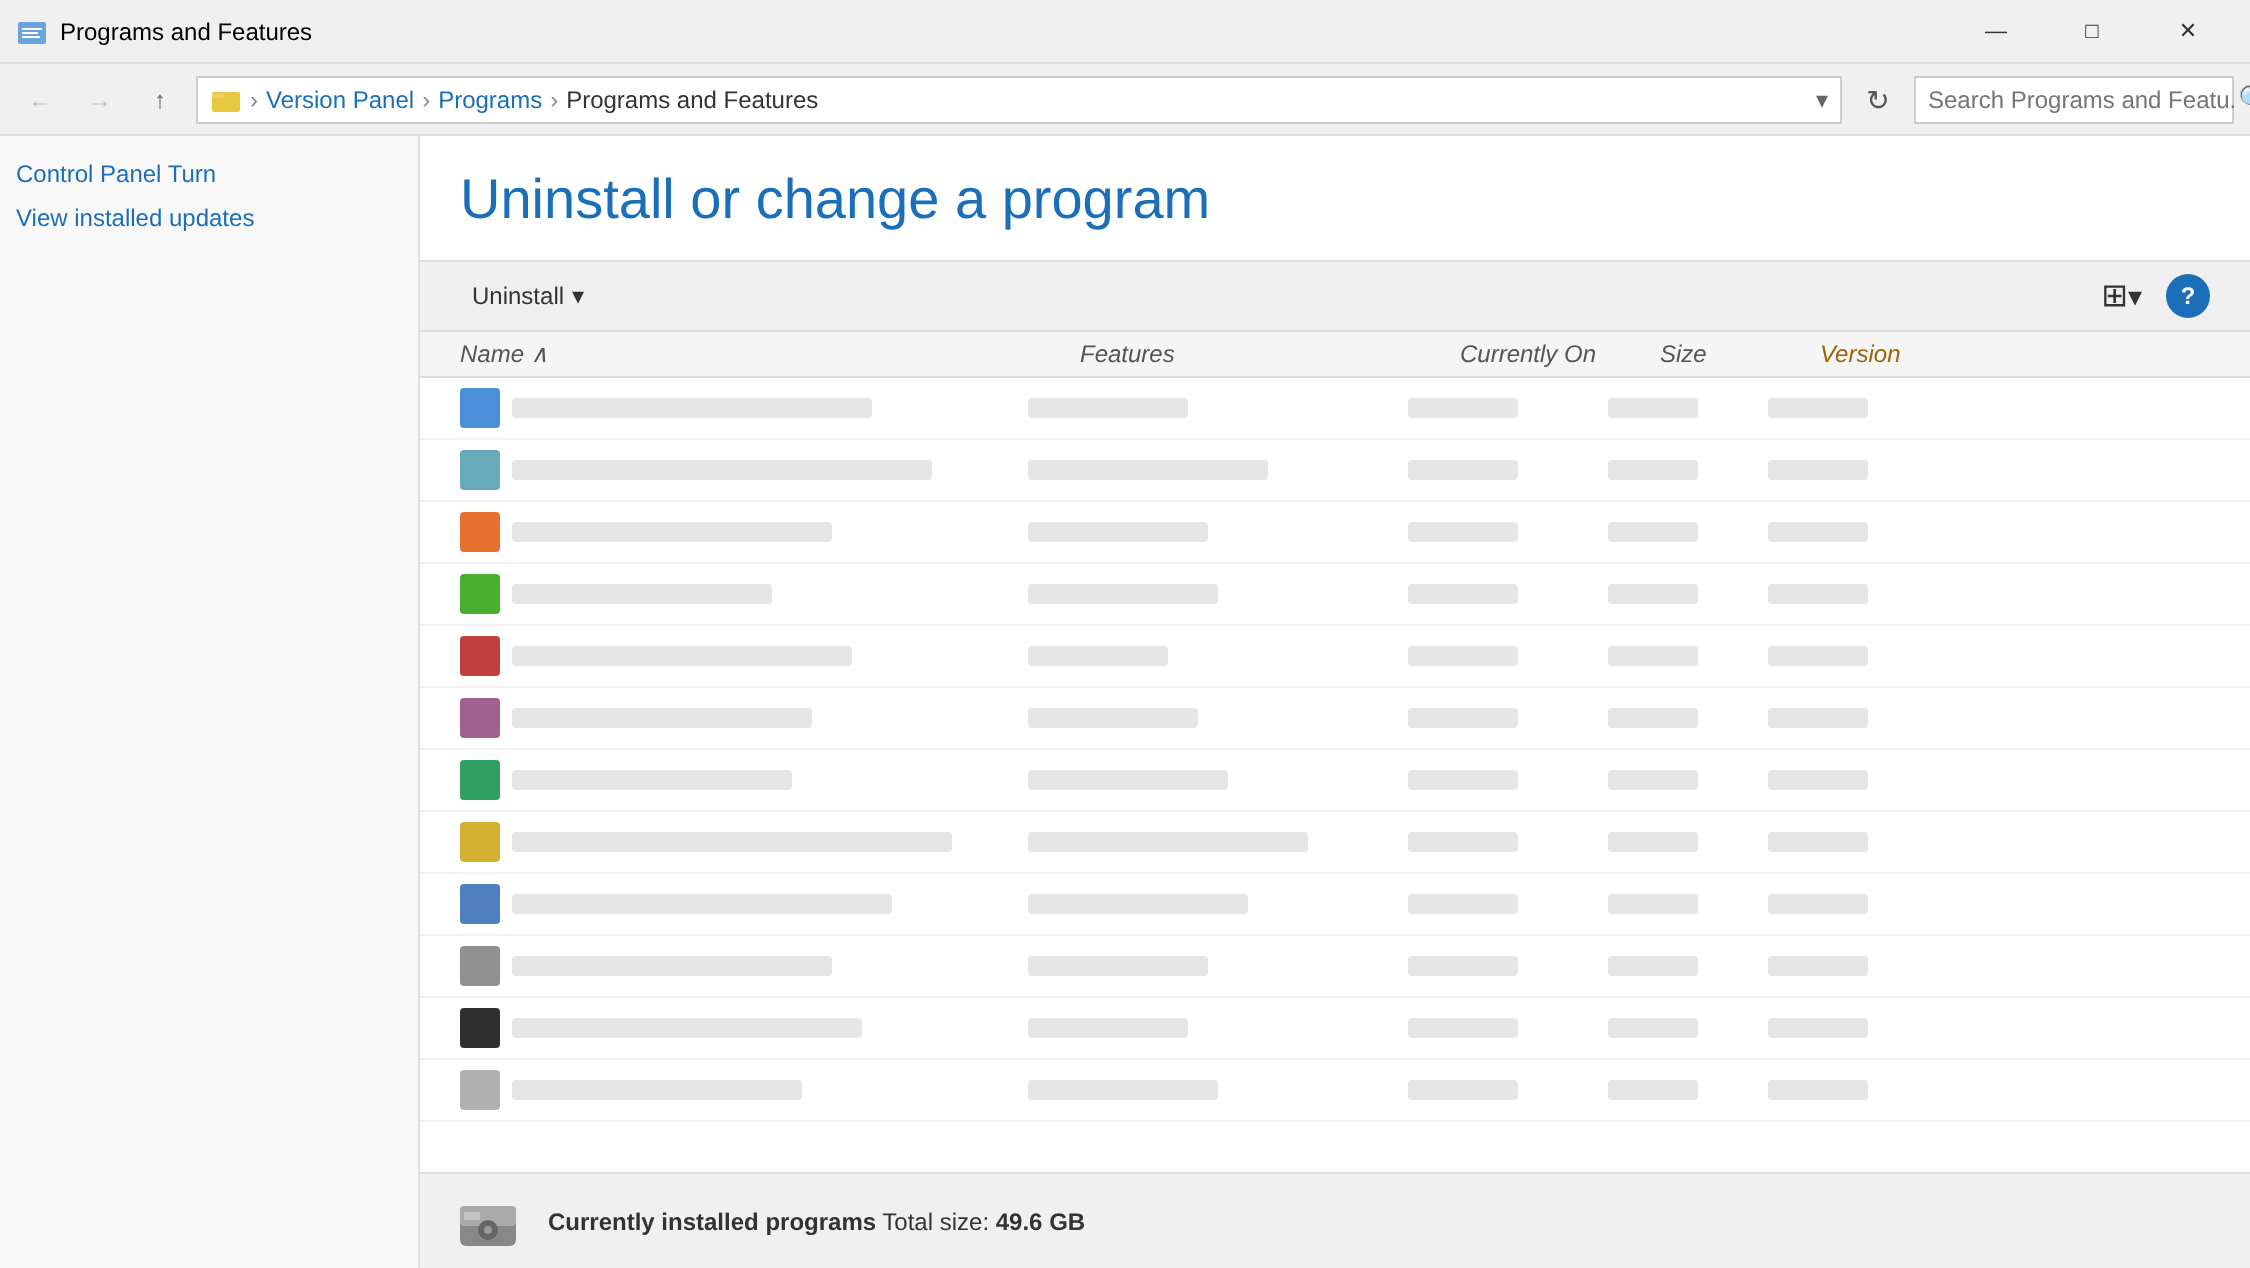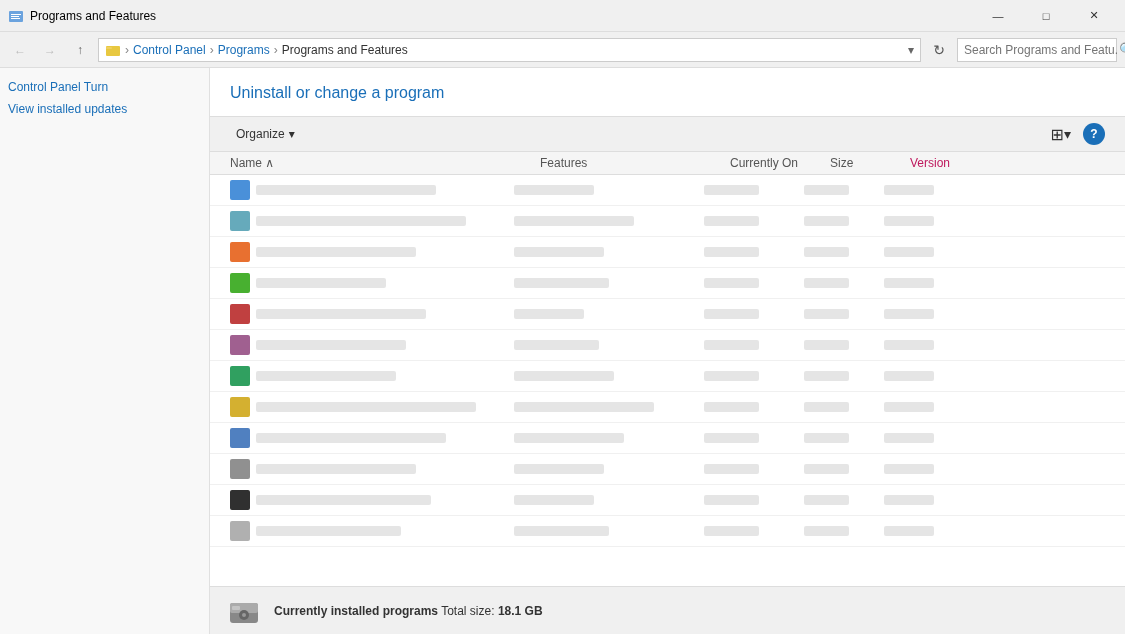--- a/index.html
+++ b/index.html
@@ -176,21 +176,21 @@
       display: flex;
       flex-direction: column;
       overflow: hidden;
     }
 
     
     .content-header {
       padding: 16px 20px 8px;
     }
     .content-title {
-      font-size: 16px;
+      font-size: 28px;
       font-weight: 300;
       color: #1a6fb8;
       margin-bottom: 6px;
     }
     .content-desc {
       font-size: 12px;
       color: #333;
     }
 
     
@@ -238,35 +238,36 @@
       font-size: 12px;
       cursor: pointer;
       font-weight: bold;
     }
 
     
     .program-table {
       flex: 1;
       overflow-y: auto;
       overflow-x: hidden;
+      font-style: italic;
     }
     .table-header {
       display: flex;
       padding: 4px 20px;
       border-bottom: 1px solid #ddd;
       background: #f5f5f5;
       position: sticky;
       top: 0;
       z-index: 1;
     }
     .col-name { flex: 0 0 310px; font-size: 12px; color: #555; cursor: pointer; }
     .col-publisher { flex: 0 0 190px; font-size: 12px; color: #555; }
     .col-installed { flex: 0 0 100px; font-size: 12px; color: #555; }
     .col-size { flex: 0 0 80px; font-size: 12px; color: #555; }
-    .col-version { flex: 1; font-size: 12px; color: #be185d; }
+    .col-version { flex: 1; font-size: 12px; color: #a16207; }
 
     .table-row {
       display: flex;
       align-items: center;
       padding: 5px 20px;
       border-bottom: 1px solid #f0f0f0;
       cursor: pointer;
     }
     .blurred-block {
       height: 10px;
@@ -343,21 +344,21 @@
 <div class="address-bar">
   <button class="nav-btn disabled">←</button>
   <button class="nav-btn disabled">→</button>
   <button class="nav-btn">↑</button>
   <div class="address-path">
     <svg width="16" height="16" viewBox="0 0 16 16">
       <rect x="1" y="4" width="14" height="10" rx="1" fill="#e8c840"></rect>
       <rect x="1" y="5" width="6" height="2" rx="1" fill="#f0d060"></rect>
     </svg>
     <span class="sep">›</span>
-    <span class="crumb">Control Panel</span>
+    <span class="crumb">Version Panel</span>
     <span class="sep">›</span>
     <span class="crumb">Programs</span>
     <span class="sep">›</span>
     <span class="crumb current">Programs and Features</span>
     <span class="address-arrow">▾</span>
   </div>
   <button class="refresh-btn">↻</button>
   <div class="search-box">
     <input type="text" placeholder="Search Programs and Featu..." style="">
     <span style="color:#888;font-size:13px;">🔍</span>
@@ -372,21 +373,21 @@
   </div>
 
   <div class="content-area">
 
     <div class="content-header">
       <div class="content-title">Uninstall or change a program</div>
     </div>
 
     <div class="toolbar">
       <button class="organize-btn">
-        <span>Organize</span>
+        <span>Uninstall</span>
         <span>▾</span>
       </button>
       <div class="toolbar-spacer"></div>
       <button class="view-btn">
         <span style="font-size:16px;">⊞</span>
         <span>▾</span>
       </button>
       <div class="help-btn">?</div>
     </div>
 
@@ -629,19 +630,19 @@
           <rect x="4" y="10" width="28" height="10" rx="2" fill="#aaa"></rect>
           <circle cx="18" cy="22" r="5" fill="#666"></circle>
           <circle cx="18" cy="22" r="2" fill="#999"></circle>
           <rect x="6" y="13" width="8" height="4" rx="1" fill="#ddd" opacity="0.5"></rect>
         </svg>
       </div>
       <div class="status-text-wrap">
         <div>
           <span class="status-programs">Currently installed programs</span>
           <span class="status-total"> Total size: </span>
-          <span class="status-size">18.1 GB</span>
+          <span class="status-size">49.6 GB</span>
         </div>
       </div>
     </div>
 
   </div>
 </div>
 
 </body></html>

